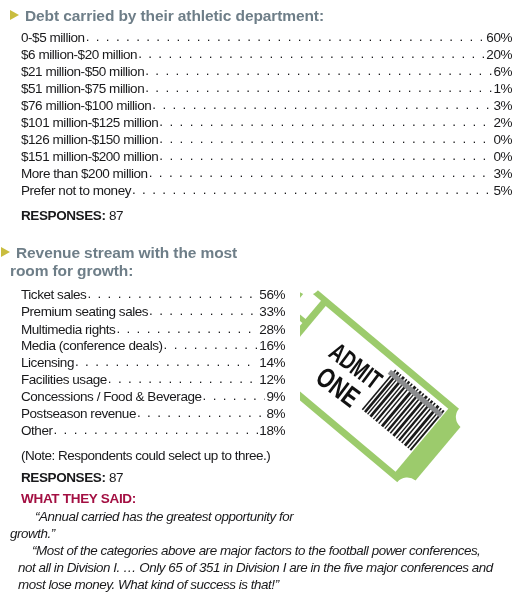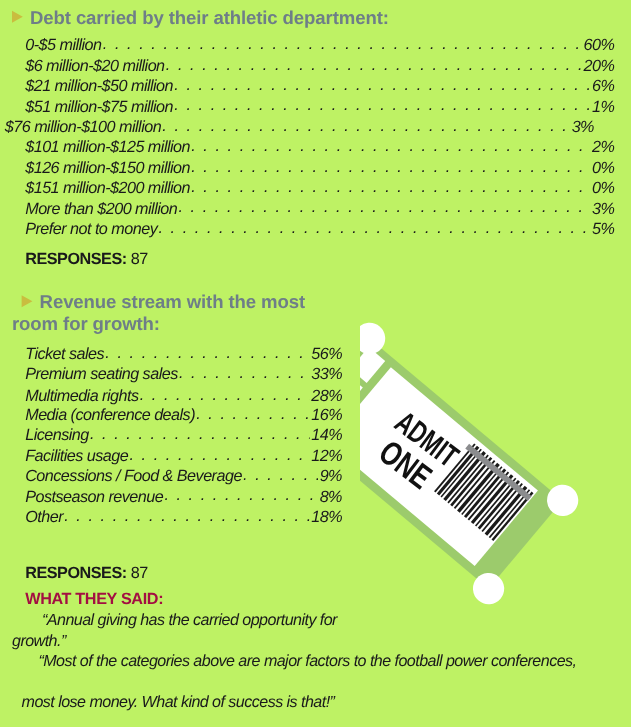--- a/index.html
+++ b/index.html
@@ -13,21 +13,21 @@
     font-family: "Liberation Sans", sans-serif;
     overflow: hidden;
     position: relative;
   }
 
   #infographic {
     position: absolute;
     left: 0; top: 0;
     width: 526px;
     height: 606px;
-    background: #bef264;
+    background: #ffffff;
     overflow: hidden;
   }
 
   
   .ticket-art {
     position: absolute;
     left: 300px;
     top: 242px;
     width: 230px;
     height: 285px;
@@ -56,21 +56,20 @@
 
   
   .stat-row {
     position: absolute;
     display: flex;
     align-items: baseline;
     font-size: 13.5px;
     color: #19191b;
     white-space: nowrap;
     font-family: "Liberation Sans", sans-serif;
-    font-style: italic;
   }
   .stat-label {
     flex: 0 0 auto;
     letter-spacing: -0.45px;
   }
   .stat-dots {
     flex: 1 1 auto;
     overflow: hidden;
     white-space: nowrap;
     margin: 0 1px;
@@ -202,21 +201,21 @@
   <div class="stat-row" style="left:21px; top:64px; width:491px;text-align:center;">
     <span class="stat-label">$21 million-$50 million</span>
     <span class="stat-dots">. . . . . . . . . . . . . . . . . . . . . . . . . . . . . . . . . . . . . . . . . . . . . . . . . . . . . . . . . . . . . . . . . . . . . . . . . . . . . . . . . . . . . . . . . . . . . . . . . . . .</span>
     <span class="stat-val">6%</span>
   </div>
   <div class="stat-row" style="left:21px; top:81px; width:491px;">
     <span class="stat-label">$51 million-$75 million</span>
     <span class="stat-dots">. . . . . . . . . . . . . . . . . . . . . . . . . . . . . . . . . . . . . . . . . . . . . . . . . . . . . . . . . . . . . . . . . . . . . . . . . . . . . . . . . . . . . . . . . . . . . . . . . . . .</span>
     <span class="stat-val">1%</span>
   </div>
-  <div class="stat-row" style="left:4px; top:98px; width:491px;">
+  <div class="stat-row" style="left:21px; top:98px; width:491px;">
     <span class="stat-label">$76 million-$100 million</span>
     <span class="stat-dots">. . . . . . . . . . . . . . . . . . . . . . . . . . . . . . . . . . . . . . . . . . . . . . . . . . . . . . . . . . . . . . . . . . . . . . . . . . . . . . . . . . . . . . . . . . . . . . . . . . . .</span>
     <span class="stat-val">3%</span>
   </div>
   <div class="stat-row" style="left:21px; top:115px; width:491px;justify-content:flex-end;">
     <span class="stat-label">$101 million-$125 million</span>
     <span class="stat-dots">. . . . . . . . . . . . . . . . . . . . . . . . . . . . . . . . . . . . . . . . . . . . . . . . . . . . . . . . . . . . . . . . . . . . . . . . . . . . . . . . . . . . . . . . . . . . . . . . . . . .</span>
     <span class="stat-val">2%</span>
   </div>
   <div class="stat-row" style="left:21px; top:132px; width:491px;">
@@ -238,21 +237,21 @@
     <span class="stat-label">Prefer not to money</span>
     <span class="stat-dots">. . . . . . . . . . . . . . . . . . . . . . . . . . . . . . . . . . . . . . . . . . . . . . . . . . . . . . . . . . . . . . . . . . . . . . . . . . . . . . . . . . . . . . . . . . . . . . . . . . . .</span>
     <span class="stat-val">5%</span>
   </div>
 
   <div class="responses" style="left:21px; top:208px;">
     <b>RESPONSES:</b>
     <span>87</span>
   </div>
 
-  <div class="section-heading" style="left:18px; top:244px; width:290px;">
+  <div class="section-heading" style="left:1px; top:244px; width:290px;">
     <span class="tri"></span><span>Revenue stream with the most</span>
   </div>
   <div class="section-heading" style="left:10px; top:262px; width:290px;">
     <span>room for growth:</span>
   </div>
 
   <div class="stat-row" style="left:21px; top:287px; width:264px;">
     <span class="stat-label">Ticket sales</span>
     <span class="stat-dots">. . . . . . . . . . . . . . . . . . . . . . . . . . . . . . . . . . . . . . . . . . . . . . . . . . . . . . . . . . . . . . . . . . . . . . . . . . . . . . . . . . . . . . . . . . . . . . . . . . . .</span>
     <span class="stat-val">56%</span>
@@ -291,35 +290,39 @@
     <span class="stat-label">Postseason revenue</span>
     <span class="stat-dots">. . . . . . . . . . . . . . . . . . . . . . . . . . . . . . . . . . . . . . . . . . . . . . . . . . . . . . . . . . . . . . . . . . . . . . . . . . . . . . . . . . . . . . . . . . . . . . . . . . . .</span>
     <span class="stat-val">8%</span>
   </div>
   <div class="stat-row" style="left:21px; top:423px; width:264px;">
     <span class="stat-label">Other</span>
     <span class="stat-dots">. . . . . . . . . . . . . . . . . . . . . . . . . . . . . . . . . . . . . . . . . . . . . . . . . . . . . . . . . . . . . . . . . . . . . . . . . . . . . . . . . . . . . . . . . . . . . . . . . . . .</span>
     <span class="stat-val">18%</span>
   </div>
 
+  <div class="note-line" style="left:21px; top:448px;">(Note: Respondents could select up to three.)</div>
 
   <div class="responses" style="left:21px; top:470px;">
     <b>RESPONSES:</b>
     <span>87</span>
   </div>
 
   <div class="whattheysaid" style="left:21px; top:491px;">WHAT THEY SAID:</div>
 
   <div class="quote" style="left:21px; top:509px; width:290px;">
-    <div class="quote-indent">“Annual giving has the carried opportunity for</div>
+    <div class="quote-indent">“Annual carried has the greatest opportunity for</div>
   </div>
   <div class="quote" style="left:10px; top:526px; width:300px;">
     <div>growth.”</div>
   </div>
 
   <div class="quote" style="left:18px; top:543px; width:505px;">
     <div class="quote-indent">“Most of the categories above are major factors to the football power conferences,</div>
   </div>
+  <div class="quote" style="left:18px; top:560px; width:505px;">
+    <div>not all in Division I. … Only 65 of 351 in Division I are in the five major conferences and</div>
+  </div>
   <div class="quote" style="left:18px; top:577px; width:505px;">
     <div>most lose money. What kind of success is that!”</div>
   </div>
 
 </div>
 
 </body></html>

